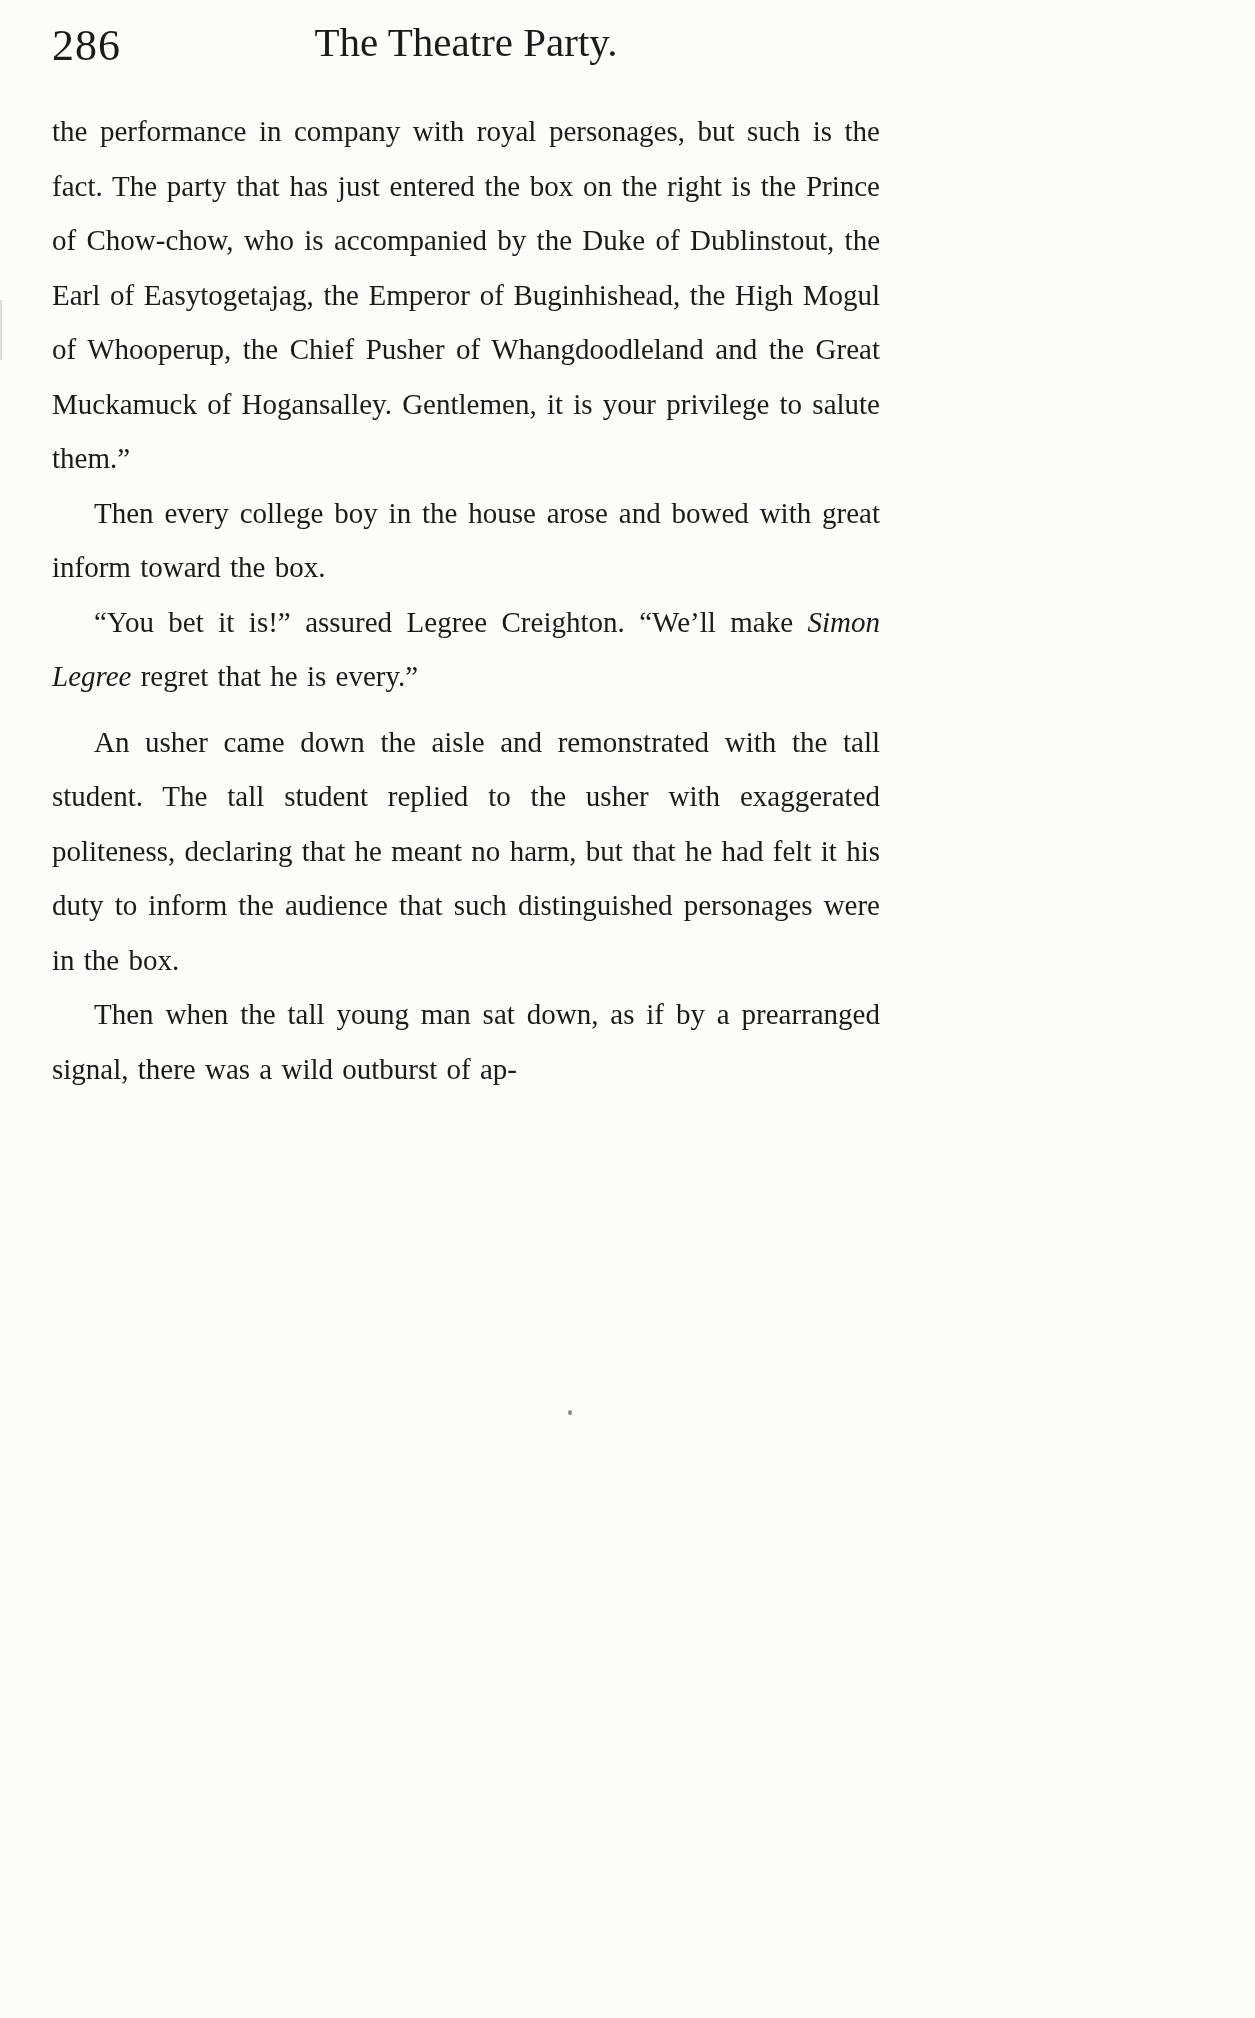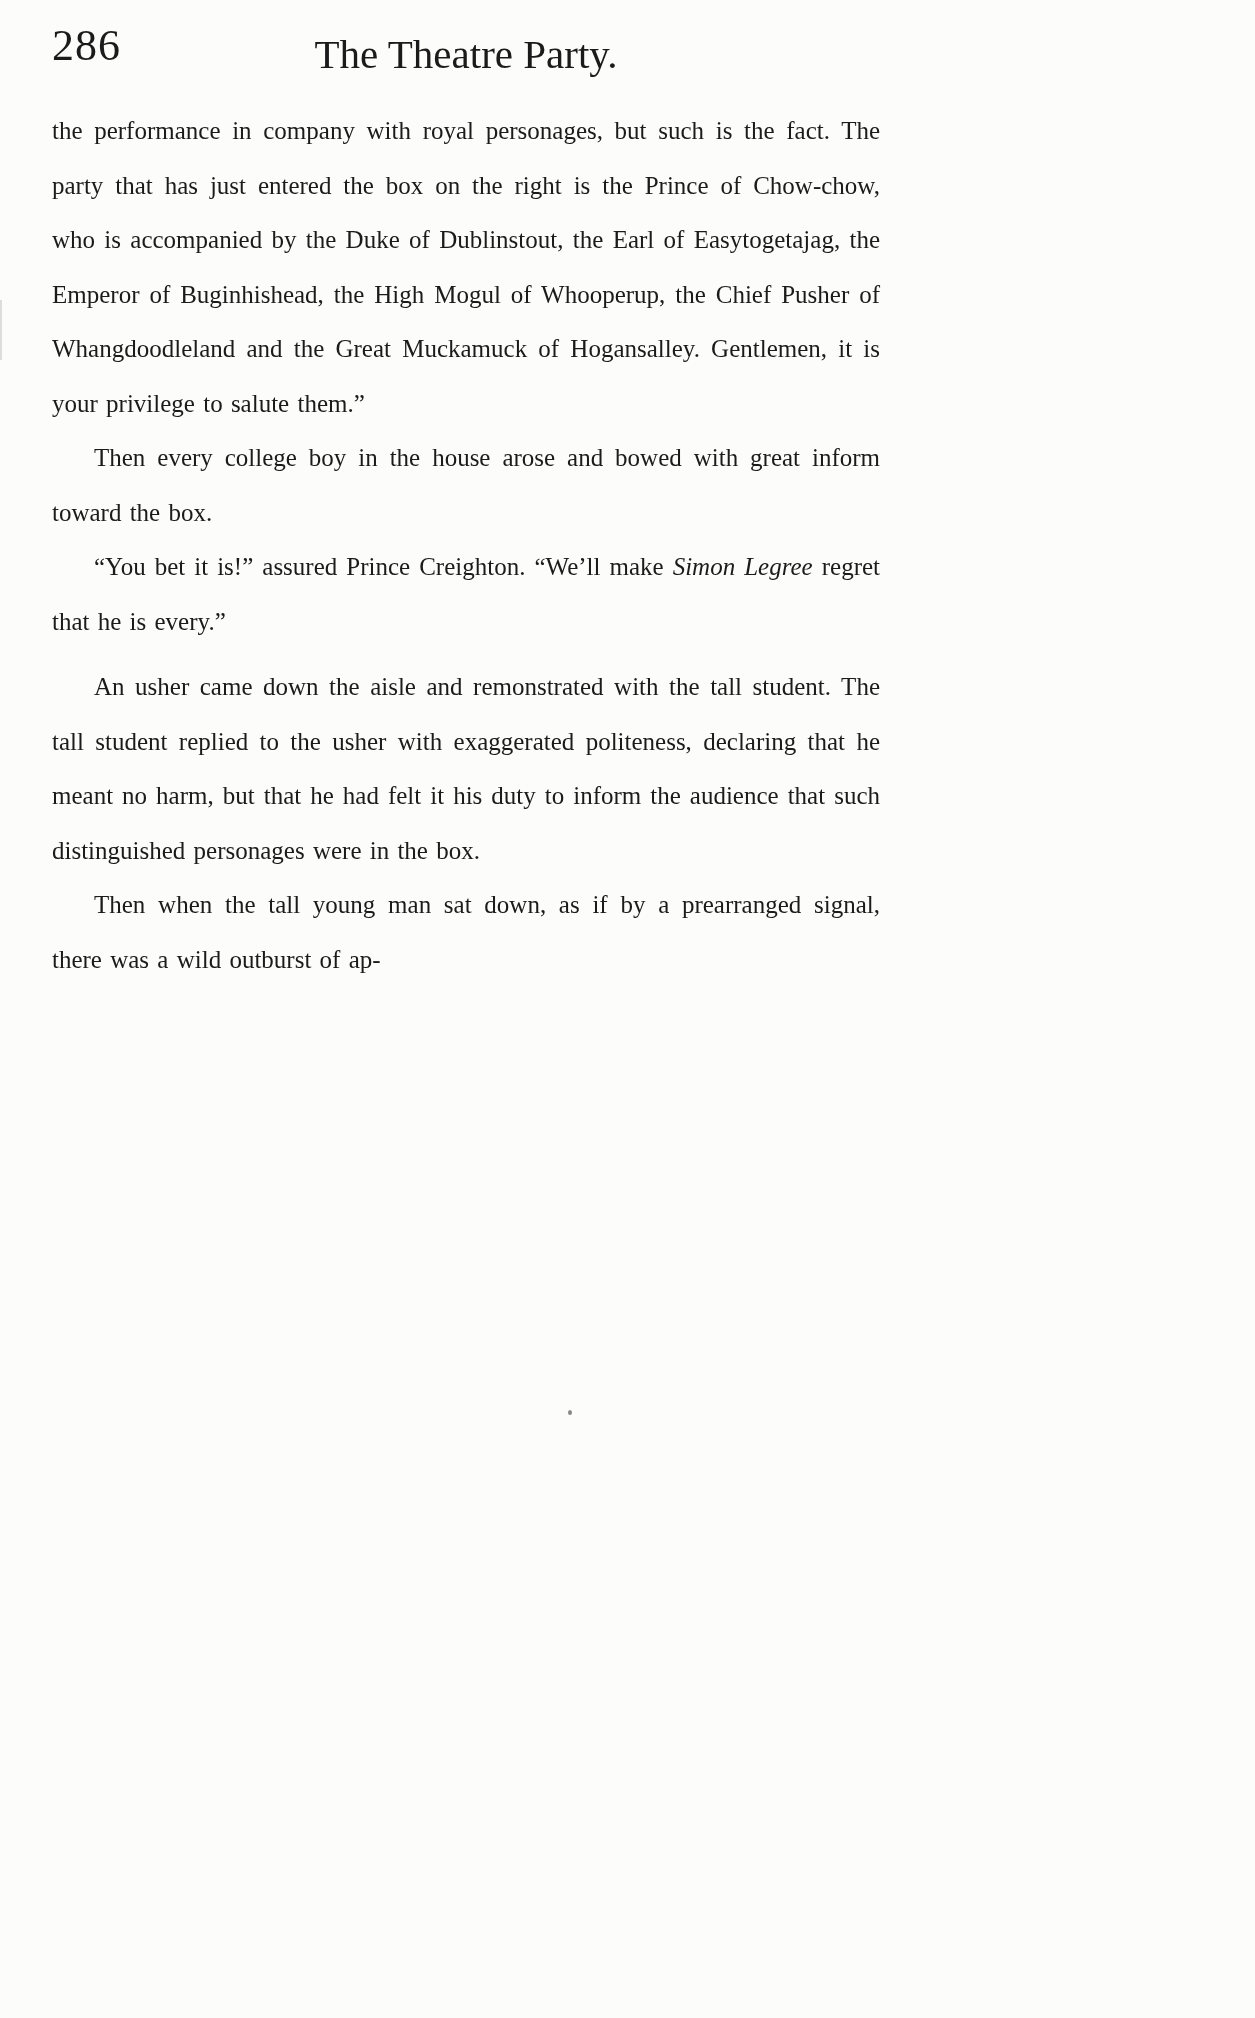--- a/index.html
+++ b/index.html
@@ -25,28 +25,28 @@
     position: absolute;
     left: 0;
     top: 6px;
     font-size: 44px;
     letter-spacing: 1px;
   }
   .title {
     position: absolute;
     left: 0;
     right: 0;
-    top: 16px;
+    top: 4px;
     text-align: center;
     font-size: 41px;
     font-weight: 400;
   }
   .body {
     margin-top: 26px;
-    font-size: 25px;
+    font-size: 29px;
     line-height: 54.5px;
     text-align: justify;
     word-spacing: 2px;
   }
   .body p { text-indent: 42px; }
   .body p.flush { text-indent: 0; }
   .body p.space-before { margin-top: 11px; }
   em { font-style: italic; }
   .speck {
     position: absolute;
@@ -74,21 +74,21 @@
 <div class="page">
 
   <div class="header">
     <span class="page-number">286</span>
     <div class="title">The Theatre Party.</div>
   </div>
 
   <div class="body">
     <p class="flush">the performance in company with royal personages, but such is the fact.  The party that has just entered the box on the right is the Prince of Chow-chow, who is accompanied by the Duke of Dublinstout, the Earl of Easytogetajag, the Emperor of Buginhishead, the High Mogul of Whooperup, the Chief Pusher of Whangdoodleland and the Great Muckamuck of Hogansalley.  Gentlemen, it is your privilege to salute them.”</p>
     <p>Then every college boy in the house arose and bowed with great inform toward the box.</p>
-    <p><span>“You bet it is!” assured Prince Creighton.  “We’ll make </span><em>Simon Legree</em><span> regret that he is every.”</span></p>
+    <p><span>“You bet it is!” assured Legree Creighton.  “We’ll make </span><em>Simon Legree</em><span> regret that he is every.”</span></p>
     <p class="space-before">An usher came down the aisle and remonstrated with the tall student.  The tall student replied to the usher with exaggerated politeness, declaring that he meant no harm, but that he had felt it his duty to inform the audience that such distinguished personages were in the box.</p>
     <p>Then when the tall young man sat down, as if by a prearranged signal, there was a wild outburst of ap-</p>
   </div>
 
 </div>
 
 <div class="speck"></div>
 <div class="edge-mark"></div>
 
 </body></html>

